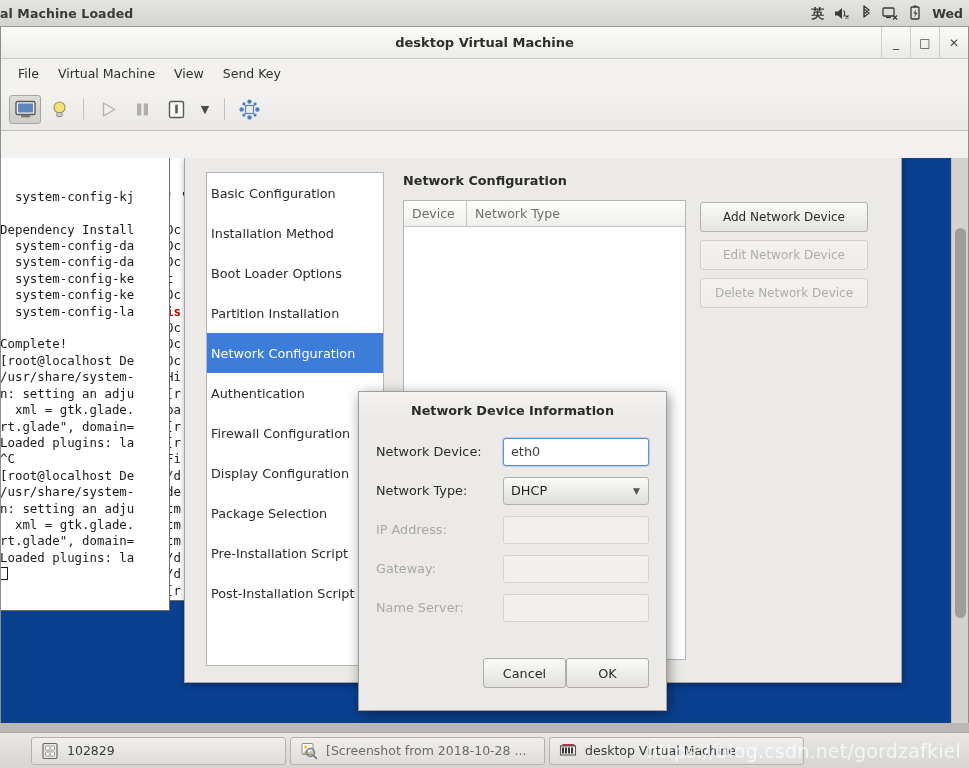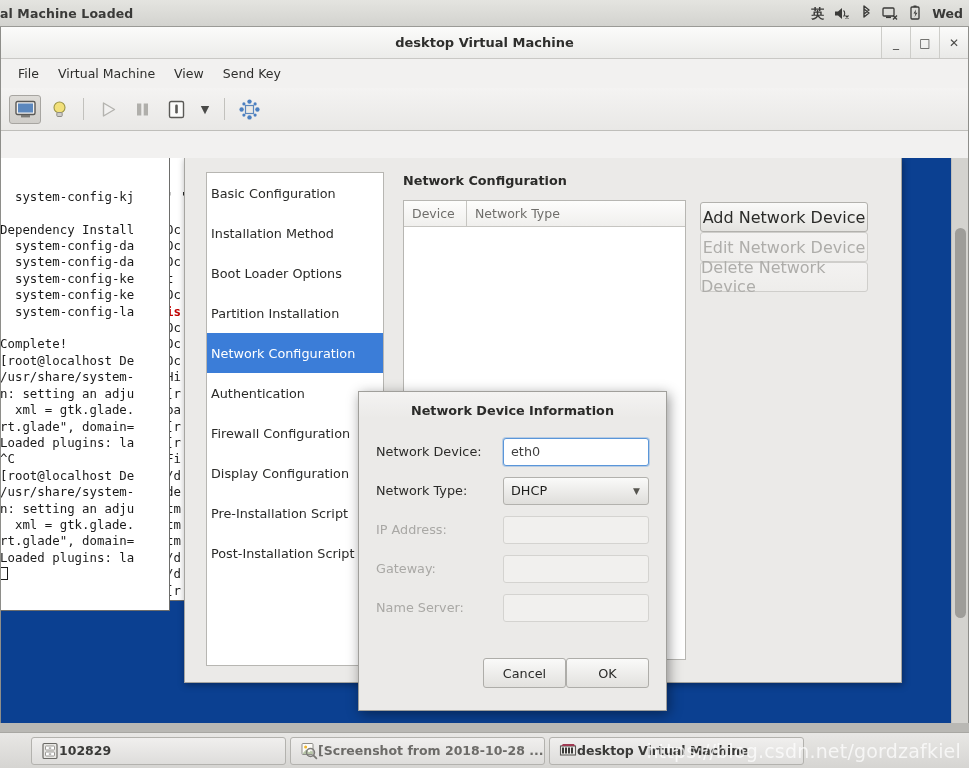--- a/index.html
+++ b/index.html
@@ -166,23 +166,23 @@
   #ks-devframe .th {
     display: flex; align-items: center; padding: 0 8px;
     font-size: 12.5px; color: #6f6e6b;
   }
   #ks-devframe .th.col0 { width: 63px; border-right: 1px solid #c6c5c1; }
 
   #ks-buttons {
     position: absolute; left: 305px; top: 36px; width: 168px;
   }
   .ks-btn {
-    width: 168px; height: 30px; 
+    width: 168px; height: 30px; margin-bottom: 8px;
     display: flex; align-items: center; justify-content: center;
-    font-size: 16px; color: #2b2b29;
+    font-size: 12px; color: #2b2b29;
     background: linear-gradient(to bottom, #fafaf9 0%, #e4e3e0 100%);
     border: 1px solid #b2b1ad; border-radius: 3px;
   }
   .ks-btn.disabled {
     color: #aeadaa;
     background: linear-gradient(to bottom, #f3f2f1 0%, #eeedeb 100%);
     border-color: #cfcecb;
   }
 
   
@@ -240,23 +240,23 @@
     position: absolute; left: 0; bottom: 0; width: 969px; height: 36px;
     background: linear-gradient(to bottom, #e8e7e5 0%, #d6d5d2 100%);
     border-top: 1px solid #a8a7a3;
     display: flex; align-items: center; padding: 0 4px; gap: 4px;
   }
   #taskbar-strip {
     position: absolute; left: 0; bottom: 36px; width: 969px; height: 9px;
     background: #b9b8b4;
   }
   .task-btn {
-    height: 28px; display: flex; align-items: center; 
+    height: 28px; display: flex; align-items: center; gap: 8px;
     padding: 0 9px; border-radius: 3px;
-    font-size: 12.5px; font-weight: bold; color: #3a3a38;
+    font-size: 12.5px; font-weight: normal; color: #3a3a38;
     background: linear-gradient(to bottom, #f0efee 0%, #dedddb 100%);
     border: 1px solid #b3b2ae;
     overflow: hidden; white-space: nowrap;
   }
   .task-btn.w1 { width: 255px; margin-left: 27px; }
   .task-btn.w2 { width: 255px; color: #6c6b68; }
   .task-btn.w3 { width: 255px; }
   .task-ico { width: 18px; height: 18px; flex: none; }
 
   #watermark {
@@ -403,20 +403,23 @@
           <div class="ks-item">
             <span>Authentication</span>
           </div>
           <div class="ks-item">
             <span>Firewall Configuration</span>
           </div>
           <div class="ks-item">
             <span>Display Configuration</span>
           </div>
           <div class="ks-item">
+            <span>Package Selection</span>
+          </div>
+          <div class="ks-item">
             <span>Pre-Installation Script</span>
           </div>
           <div class="ks-item">
             <span>Post-Installation Script</span>
           </div>
         </div>
 
       <div id="ks-content">
         <div class="section-title">Network Configuration</div>
 

